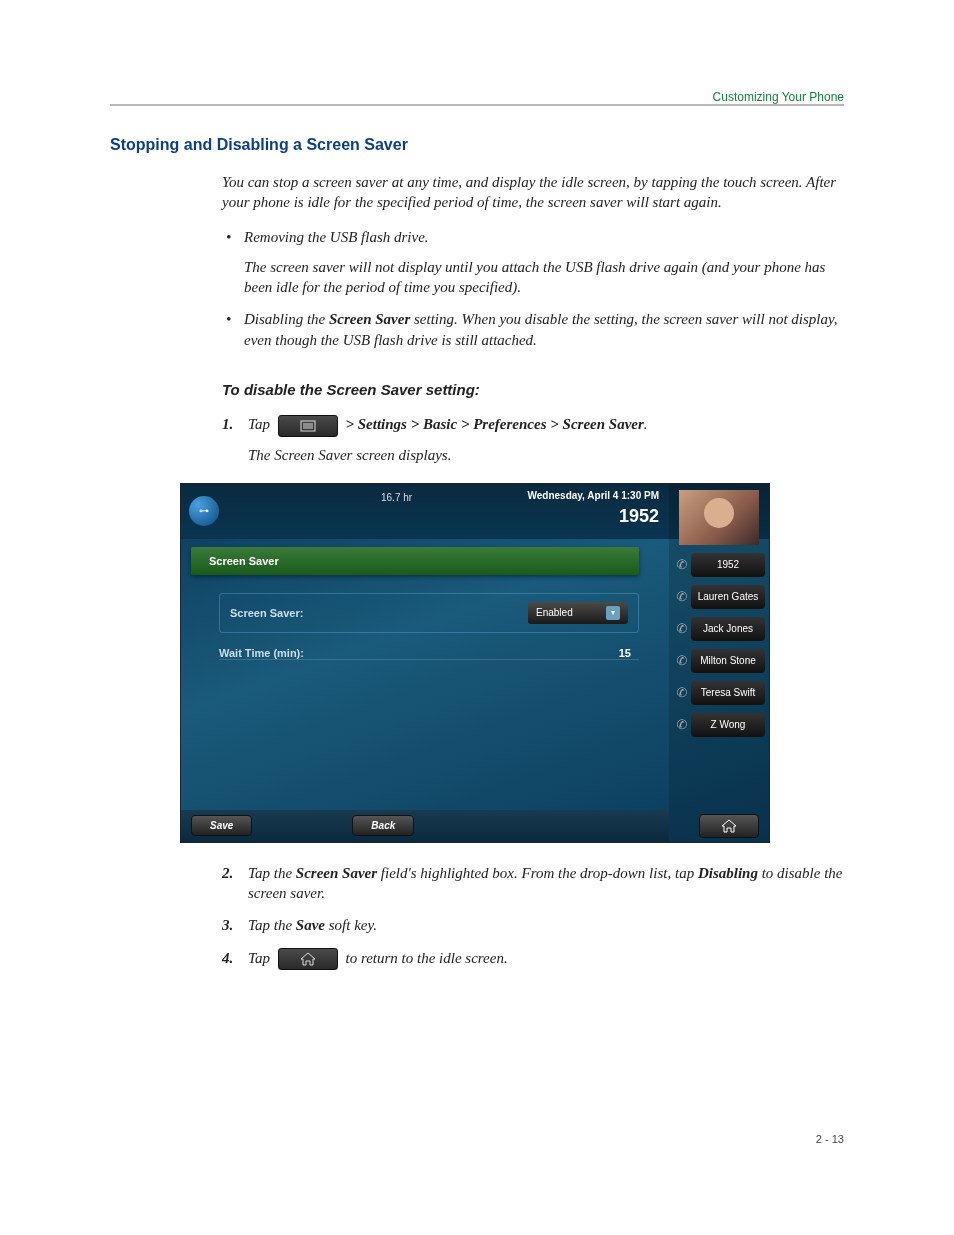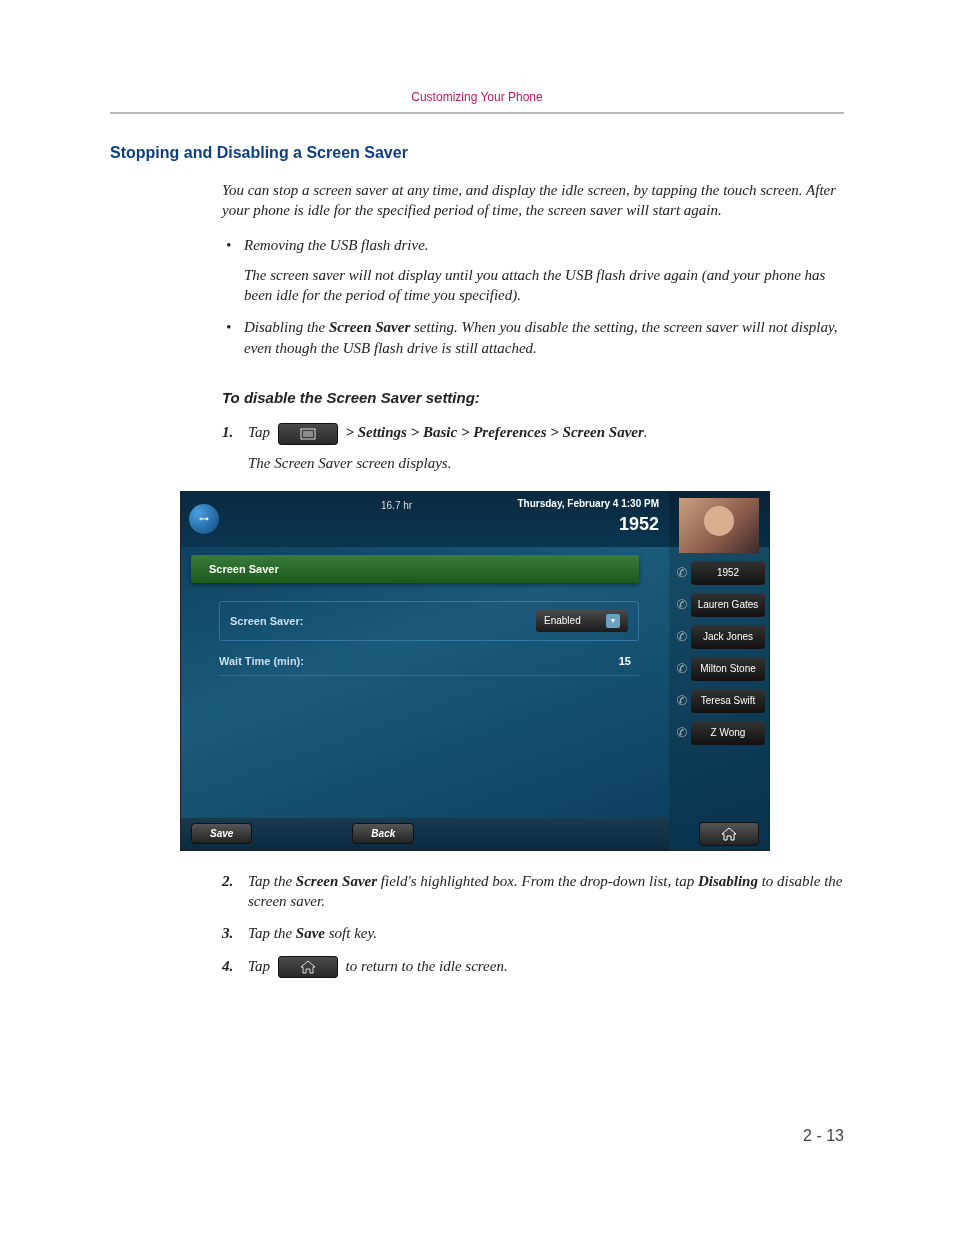--- a/index.html
+++ b/index.html
@@ -9,25 +9,24 @@
       background: #fff;
       font-family: Georgia, 'Times New Roman', serif;
       font-size: 15px;
       color: #222;
       position: relative;
     }
     .page {
       padding: 90px 110px 0 110px;
     }
     .header-right {
-      text-align: center;
+      text-align: right;
       font-family: Arial, sans-serif;
       font-size: 12px;
-      color: #be185d;
-      margin-bottom: 8px;
+      color: #15803d;
     }
     .divider {
       border-top: 2px solid #b8b8b8;
       margin-bottom: 30px;
     }
     .section-title {
       font-family: Arial, sans-serif;
       font-weight: 560;
       font-size: 16px;
       color: #0d3f87;
@@ -208,28 +207,27 @@
       border-radius: 2px;
       box-shadow: 0 2px 4px rgba(0,0,0,0.4);
     }
     .ps-row {
       display: flex;
       align-items: center;
       margin: 14px 30px 0 38px;
       color: #cde;
       font-size: 11px;
       border-bottom: 1px solid rgba(255,255,255,0.15);
-      padding-bottom: 8px;
     }
     .ps-row-label {
       flex: 1;
       font-weight: bold;
     }
     .ps-dropdown {
-      width: 92px;
+      width: 100px;
       background: linear-gradient(#4a4a4a, #1a1a1a);
       border-radius: 3px;
       padding: 4px 8px;
       display: flex;
       align-items: center;
       justify-content: space-between;
       color: #fff;
       font-size: 10px;
     }
     .ps-dropdown-chev {
@@ -272,21 +270,21 @@
       background: linear-gradient(#555, #222);
       border-radius: 4px;
       border: 1px solid #111;
       display:flex;align-items:center;justify-content:center;
     }
     .page-num {
       position: absolute;
       right: 110px;
       bottom: 90px;
       font-family: Arial, sans-serif;
-      font-size: 16px;
+      font-size: 11px;
       color: #444;
     }
     strong.bold { font-weight: bold; }
   </style>
 </head>
 <body>
 
 <div class="page">
   <div class="header-right">Customizing Your Phone</div>
   <div class="divider"></div>
@@ -322,21 +320,21 @@
         <strong class="bold"> &gt; Settings &gt; Basic &gt; Preferences &gt; Screen Saver</strong><span>.</span>
         <div class="step-sub">The Screen Saver screen displays.</div>
       </li>
     </ol>
   </div>
 
   <div class="phone-shot">
     <div class="ps-topbar">
       <div class="ps-usb">⊶</div>
       <div class="ps-hr">16.7 hr</div>
-      <div class="ps-date">Thursday, February 4  1:30 PM</div>
+      <div class="ps-date">Wednesday, April 4  1:30 PM</div>
       <div class="ps-ext">1952</div>
     </div>
 
     <div class="ps-sidebar">
       <div class="ps-avatar"></div>
       <div class="ps-contact">
         <span class="ps-phone-icon">✆</span>
         <span class="ps-contact-label">1952</span>
       </div>
       <div class="ps-contact">

